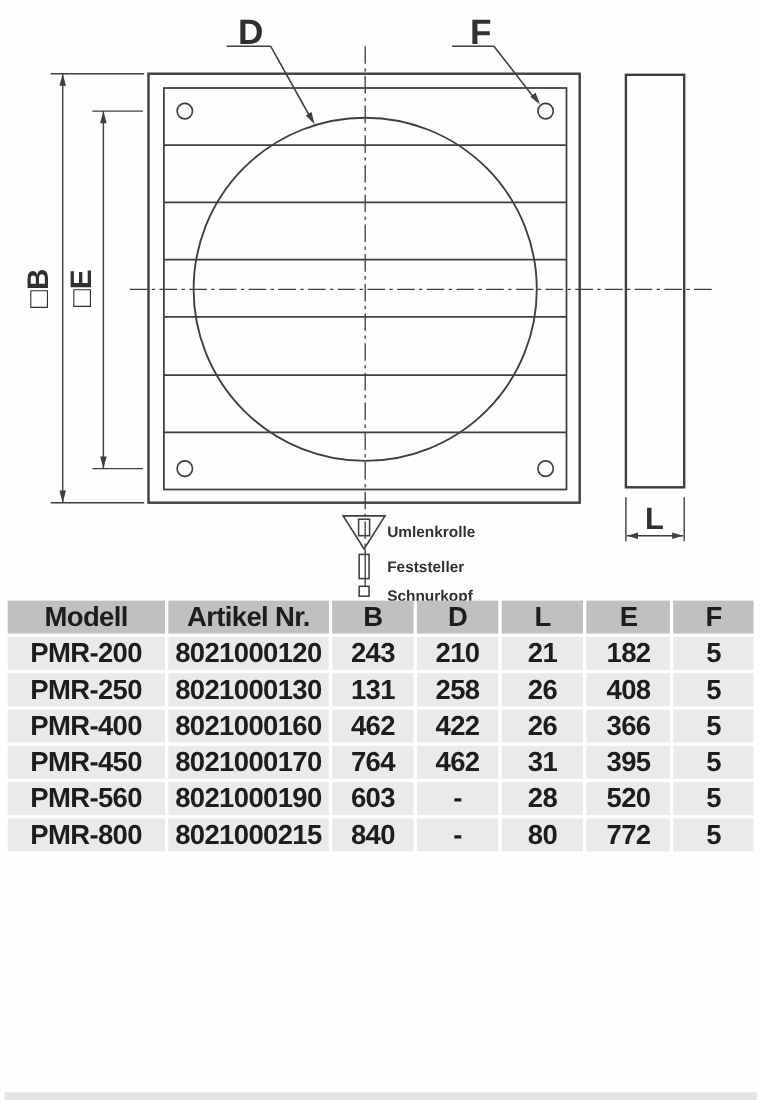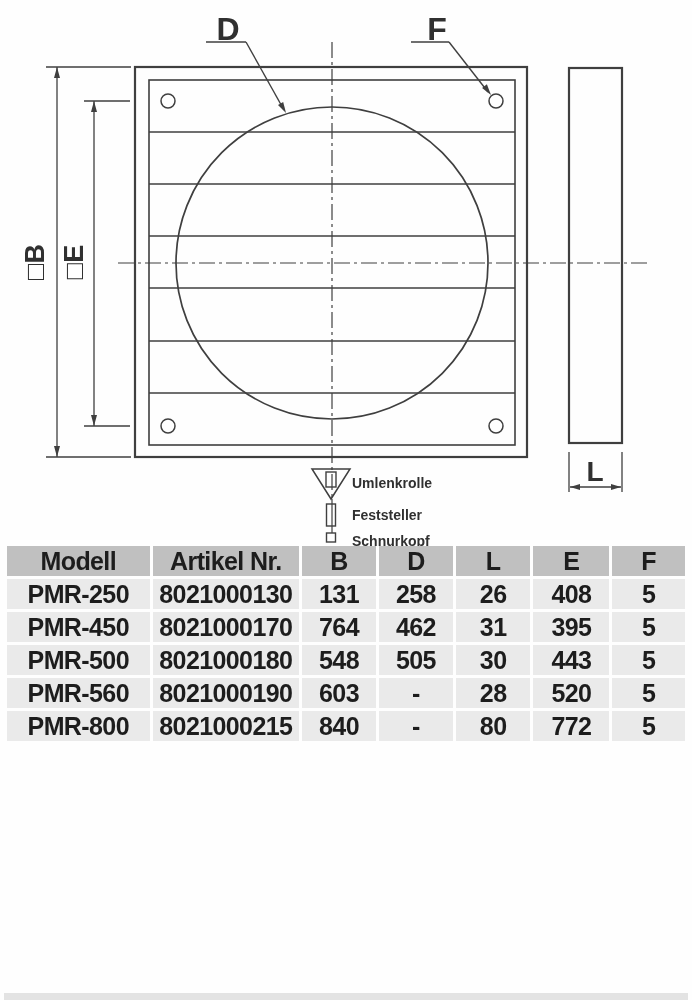--- a/index.html
+++ b/index.html
@@ -118,44 +118,53 @@
         <th>Artikel Nr.</th>
         <th>B</th>
         <th>D</th>
         <th>L</th>
         <th>E</th>
         <th>F</th>
       </tr>
     </thead>
     <tbody>
       <tr>
+        <td>PMR-200</td>
+        <td>8021000120</td>
+        <td>243</td>
+        <td>210</td>
+        <td>21</td>
+        <td>182</td>
+        <td>5</td>
+      </tr>
+      <tr>
         <td>PMR-250</td>
         <td>8021000130</td>
         <td>131</td>
         <td>258</td>
         <td>26</td>
         <td>408</td>
         <td>5</td>
       </tr>
       <tr>
+        <td>PMR-400</td>
+        <td>8021000160</td>
+        <td>462</td>
+        <td>422</td>
+        <td>26</td>
+        <td>366</td>
+        <td>5</td>
+      </tr>
+      <tr>
         <td>PMR-450</td>
         <td>8021000170</td>
         <td>764</td>
         <td>462</td>
         <td>31</td>
         <td>395</td>
-        <td>5</td>
-      </tr>
-      <tr>
-        <td>PMR-500</td>
-        <td>8021000180</td>
-        <td>548</td>
-        <td>505</td>
-        <td>30</td>
-        <td>443</td>
         <td>5</td>
       </tr>
       <tr>
         <td>PMR-560</td>
         <td>8021000190</td>
         <td>603</td>
         <td>-</td>
         <td>28</td>
         <td>520</td>
         <td>5</td>

